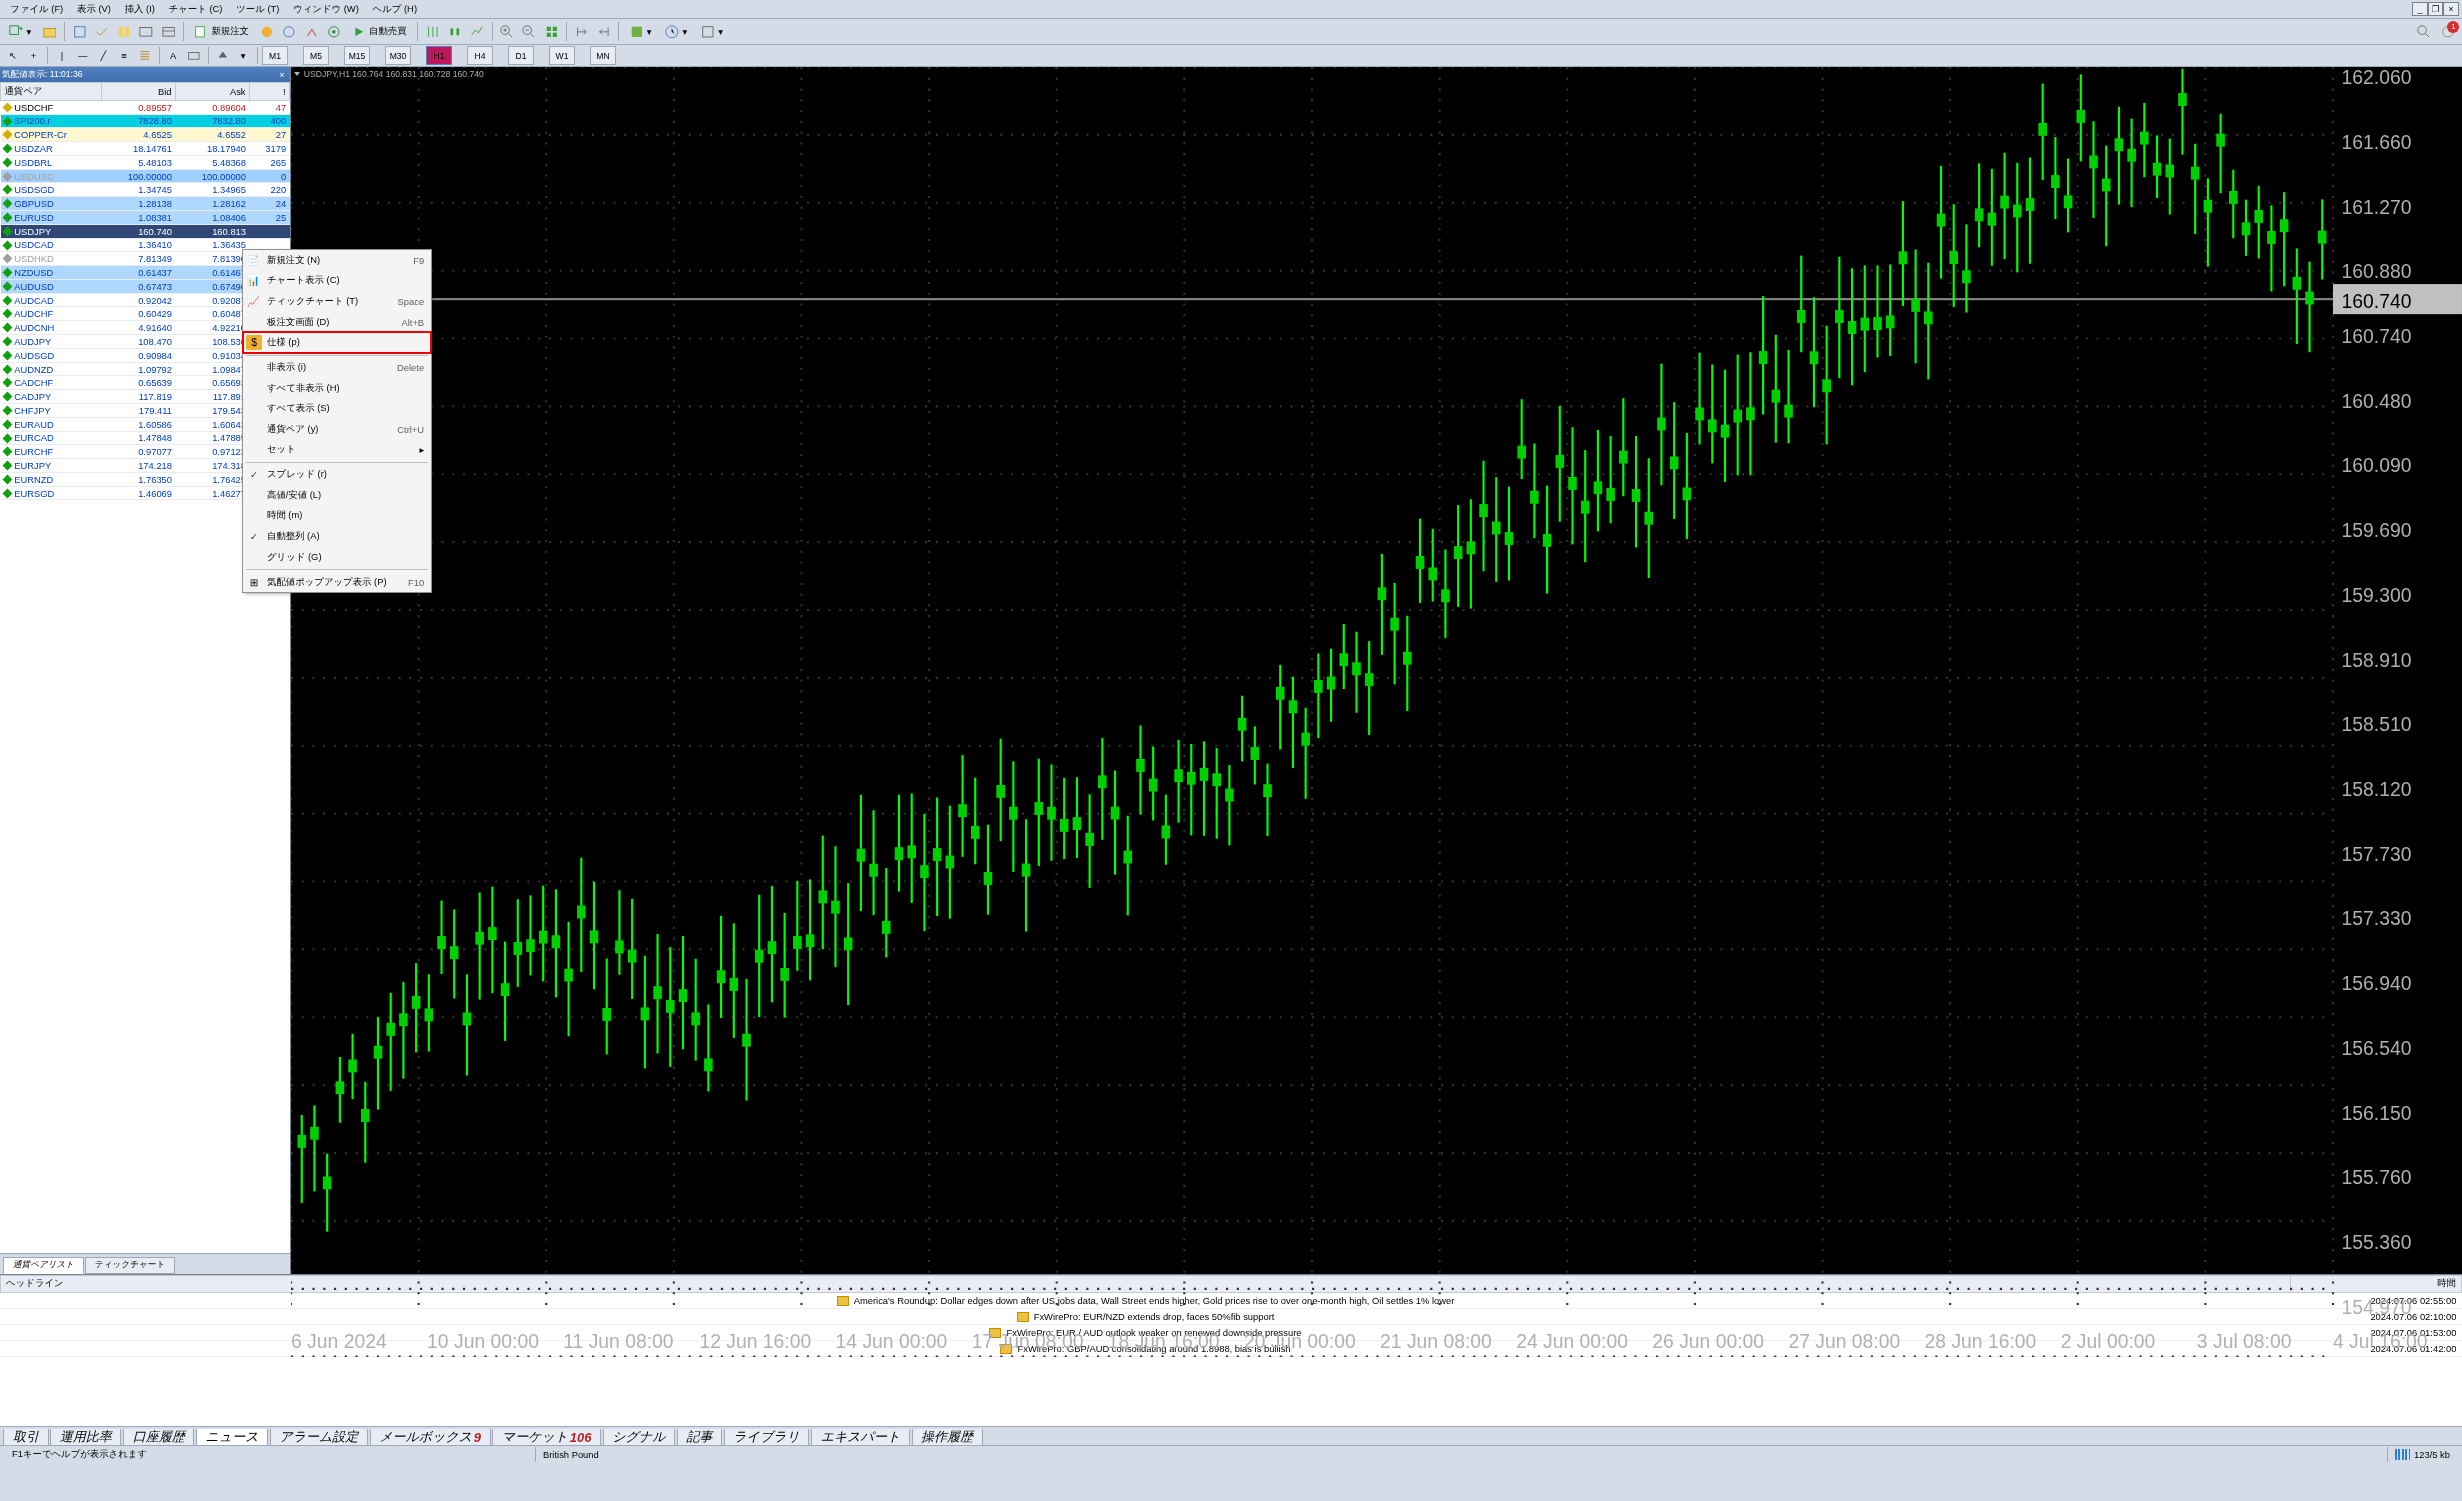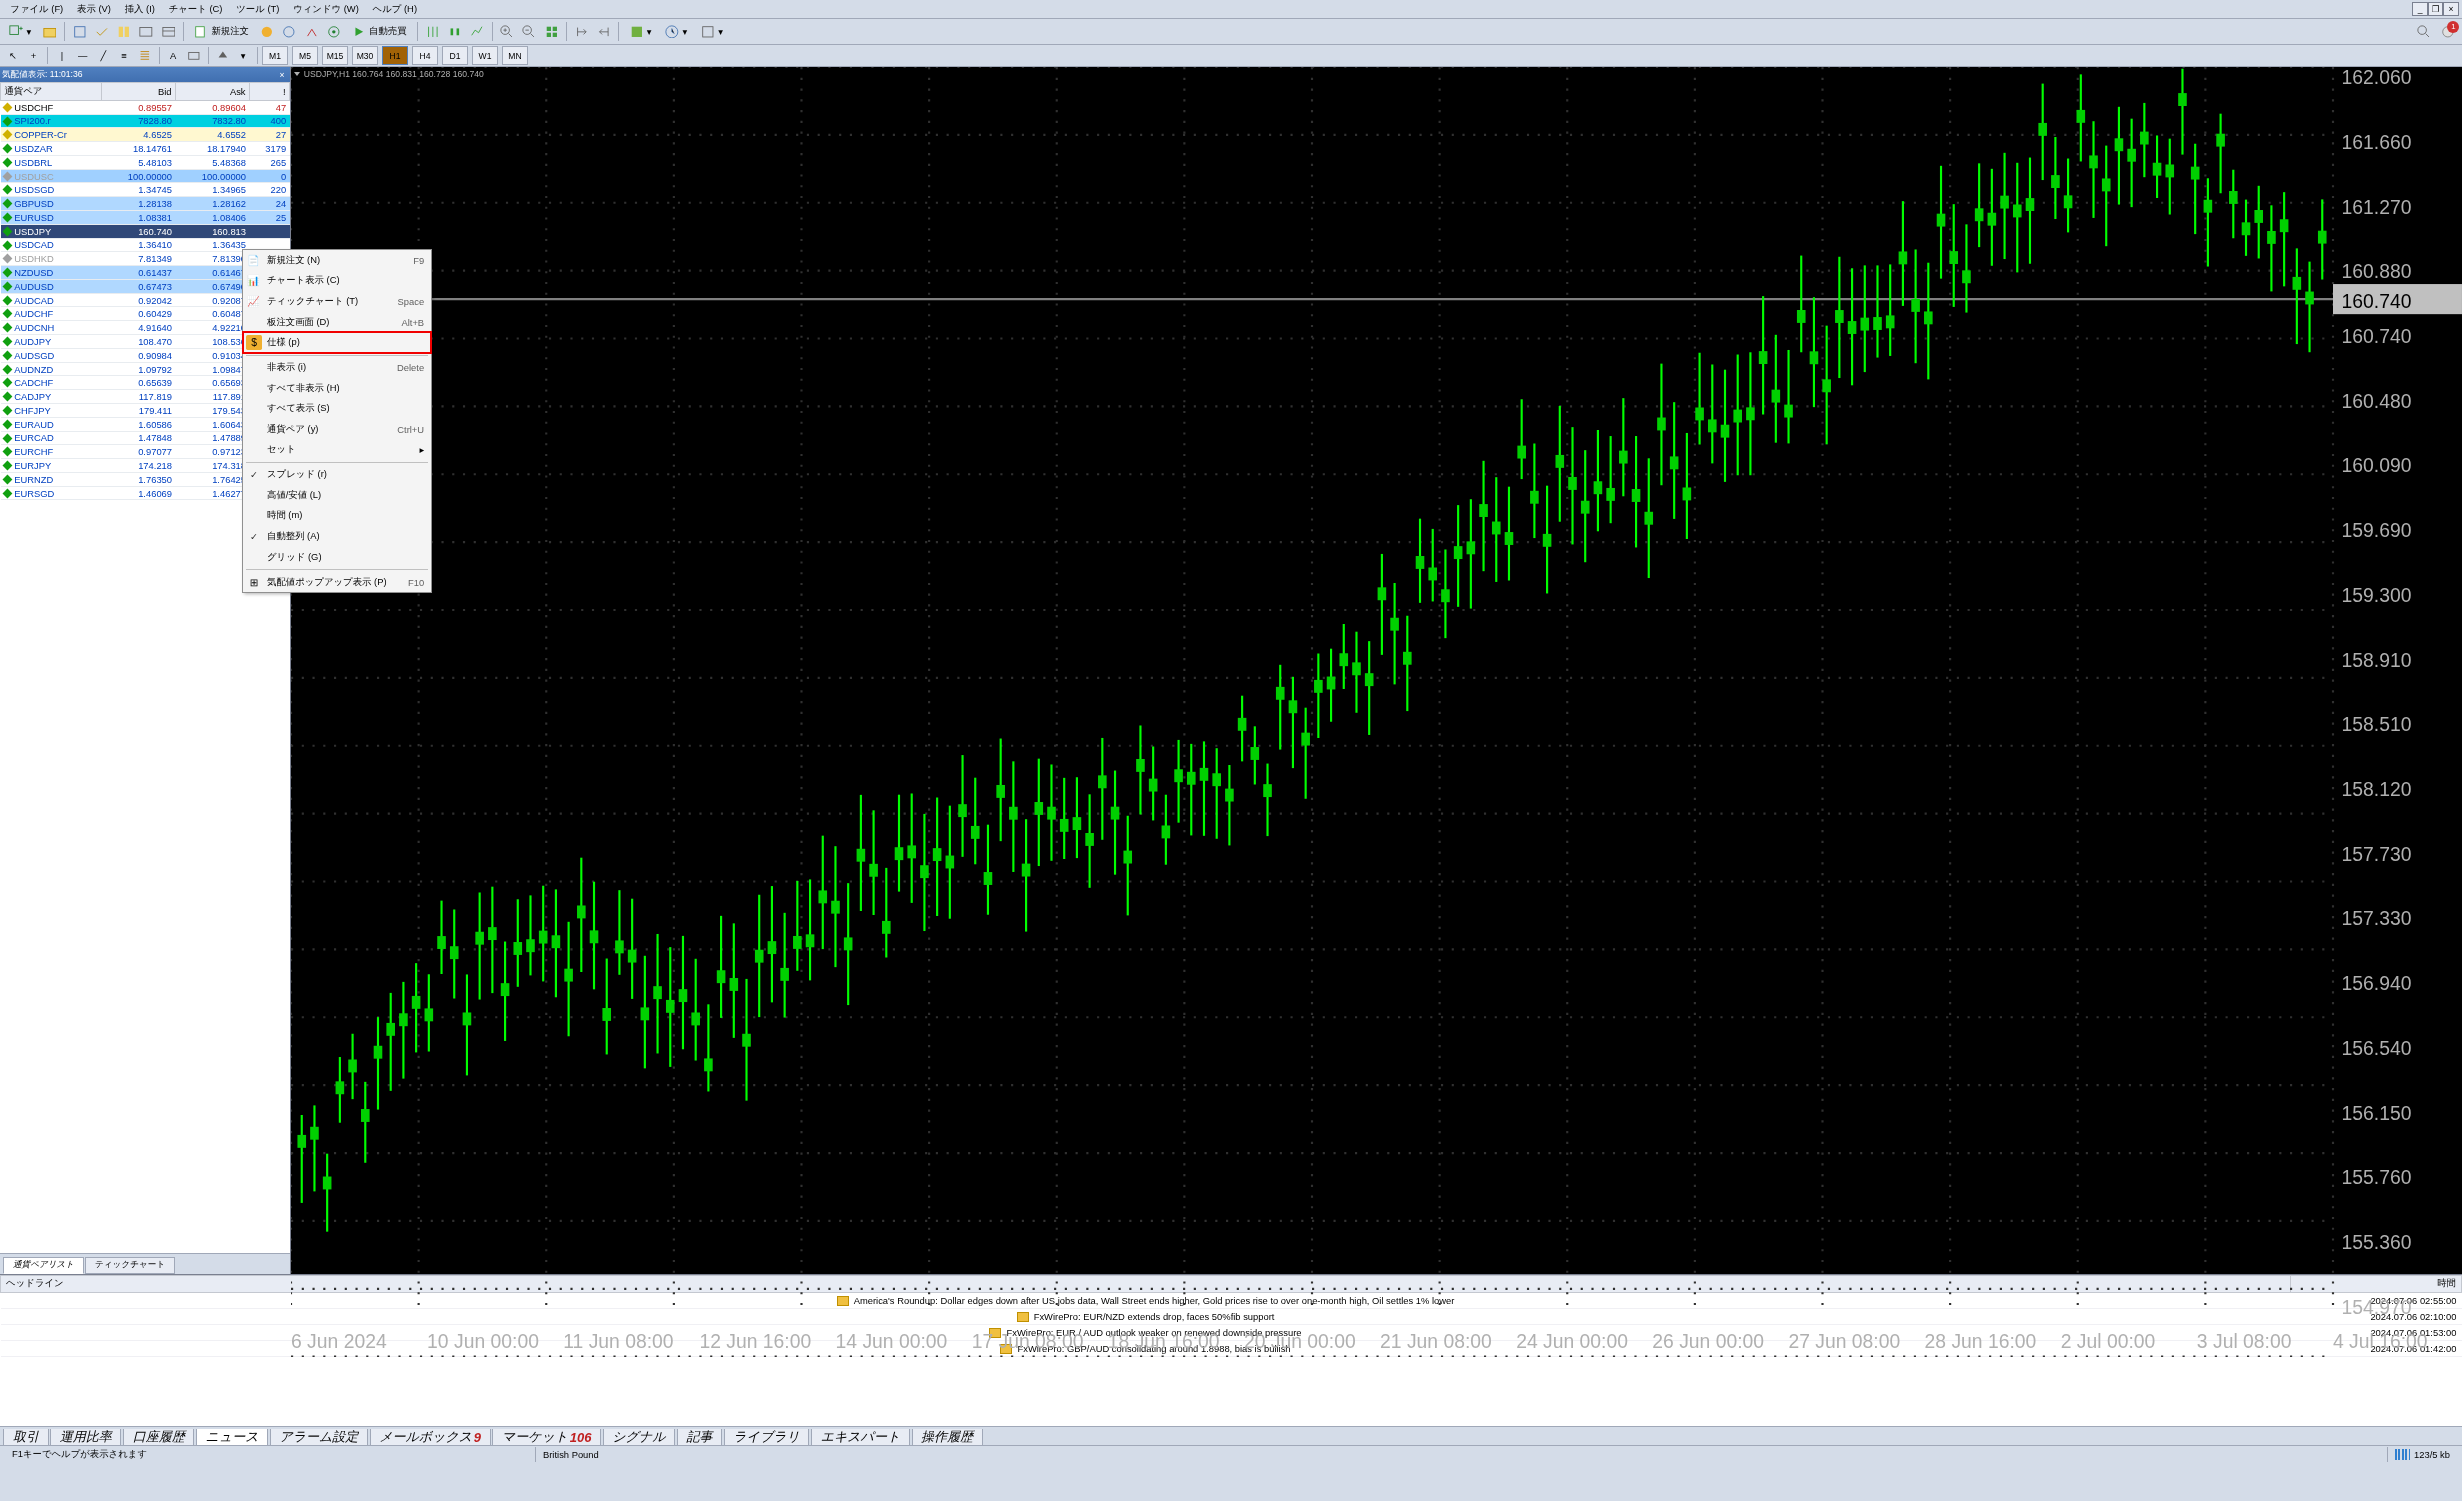--- a/index.html
+++ b/index.html
@@ -17,21 +17,21 @@
 .toolbar .sep { width: 0.9px; height: 19px; background: #a0a8b8; margin: 0 2.6px; }
 .toolbar .txtbtn { height: 20.6px; padding: 0 5.1px; display: flex; align-items: center; gap: 3.4px; border: 0.9px solid transparent; border-radius: 2.6px; }
 .toolbar .badge { position: relative; }
 .toolbar .badge::after { content: "1"; position: absolute; top: -1.7px; right: -1.7px; width: 12px; height: 12px; border-radius: 50%; background: #d03030; color: #fff; font-size: 7.7px; display: flex; align-items: center; justify-content: center; }
 
 
 .tfbar { display: flex; align-items: center; height: 22px; background: #d4dce8; border-bottom: 0.9px solid #a0a8b8; padding: 0 3.4px; gap: 1.7px; }
 .tfbar .tool { width: 19px; height: 19px; border: 0.9px solid transparent; display: flex; align-items: center; justify-content: center; }
 .tfbar .sep { width: 0.9px; height: 17px; background: #a0a8b8; margin: 0 2.6px; }
 .tfbar .tf { width: 26px; height: 19px; border: 0.9px solid #a0a8b8; display: flex; align-items: center; justify-content: center; font-size: 8.6px; background: #e8ecf4; }
-.tfbar .tf.active { background: #a16207; border-color: #5080c0; }
+.tfbar .tf.active { background: #be185d; border-color: #5080c0; }
 
 
 .main { display: flex; height: calc(100% - 19px - 26px - 22px - 15.4px - 171px - 22px - 19px); }
 .leftpane { width: 291px; display: flex; flex-direction: column; border-right: 0.9px solid #7a8090; }
 
 
 .mwheader { height: 15.4px; background: linear-gradient(#5080c0,#406fb0); color: #fff; font-size: 8.6px; padding: 0 2px; display: flex; align-items: center; }
 .mwheader .x { margin-left: auto; width: 12px; text-align: center; }
 
 
@@ -283,21 +283,21 @@
       </svg>
     </div>
   <div class="sep"></div>
   <div class="tool">
       <svg class="icon" viewBox="0 0 16 16" width="13.7" height="13.7">
         <path d="M8 3l5 7H3z" fill="#606060"></path>
       </svg>
     </div>
   <div class="tool">▾</div>
   <div class="sep"></div>
-  <div id="tf-container" style="display:flex;gap:4px">
+  <div id="tf-container" style="display:flex;gap:15px">
       <div class="tf">M1</div>
       <div class="tf">M5</div>
       <div class="tf">M15</div>
       <div class="tf">M30</div>
       <div class="tf active">H1</div>
       <div class="tf">H4</div>
       <div class="tf">D1</div>
       <div class="tf">W1</div>
       <div class="tf">MN</div>
     </div>

